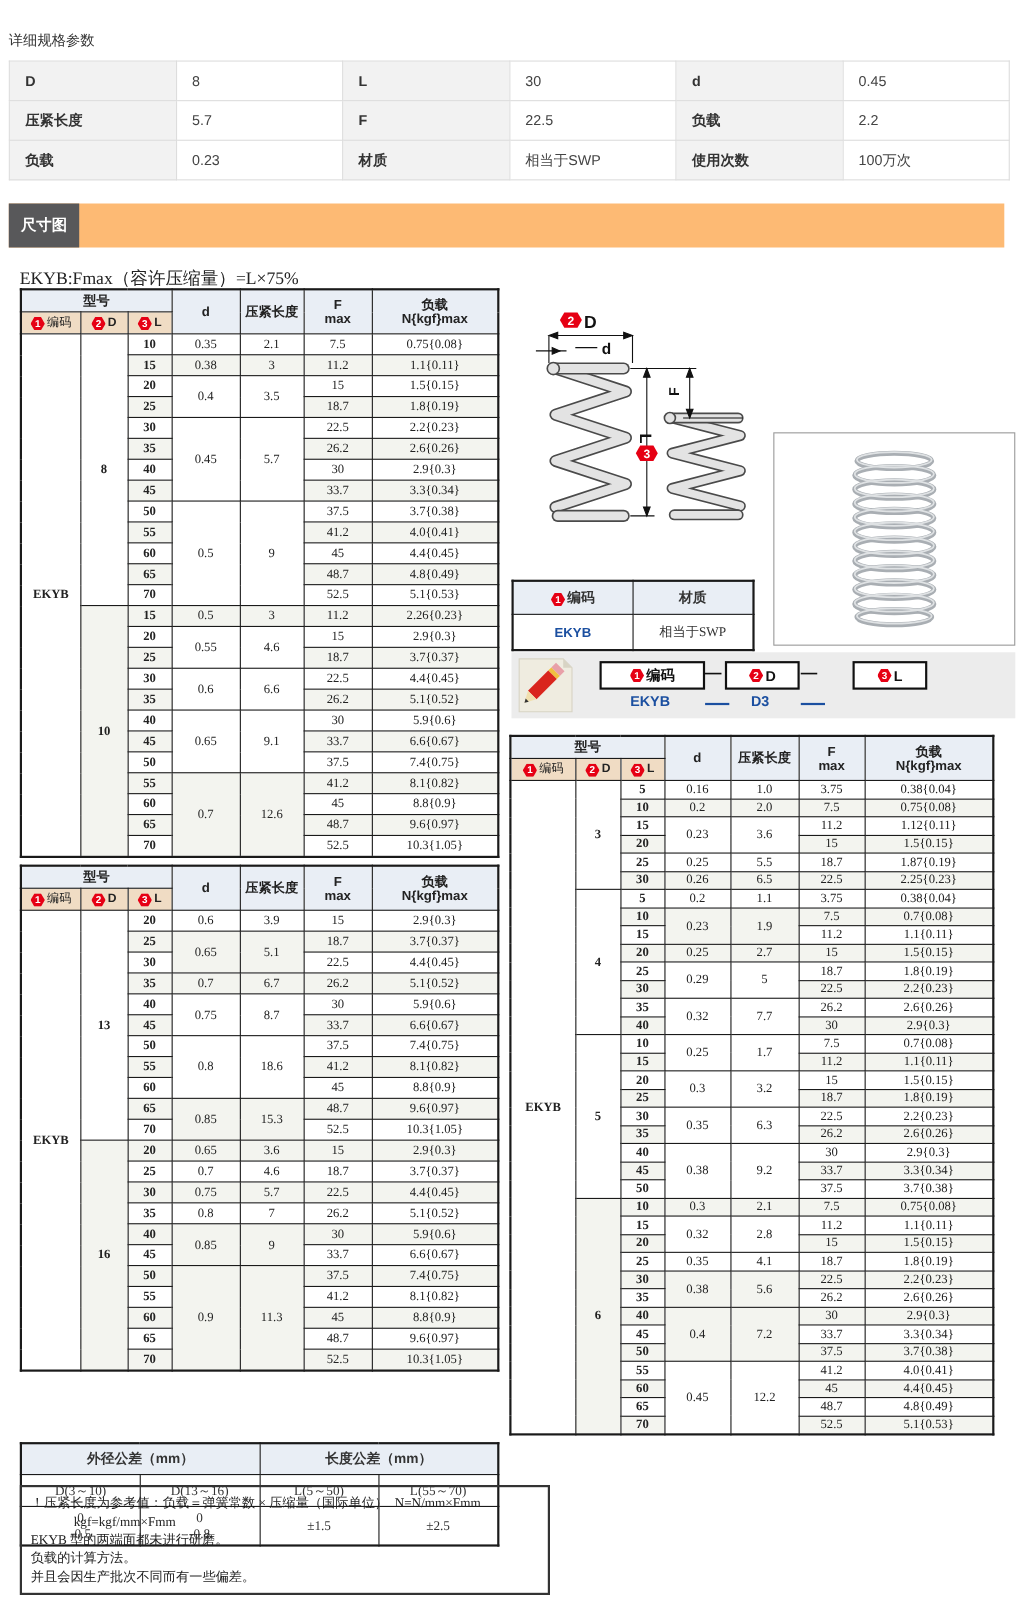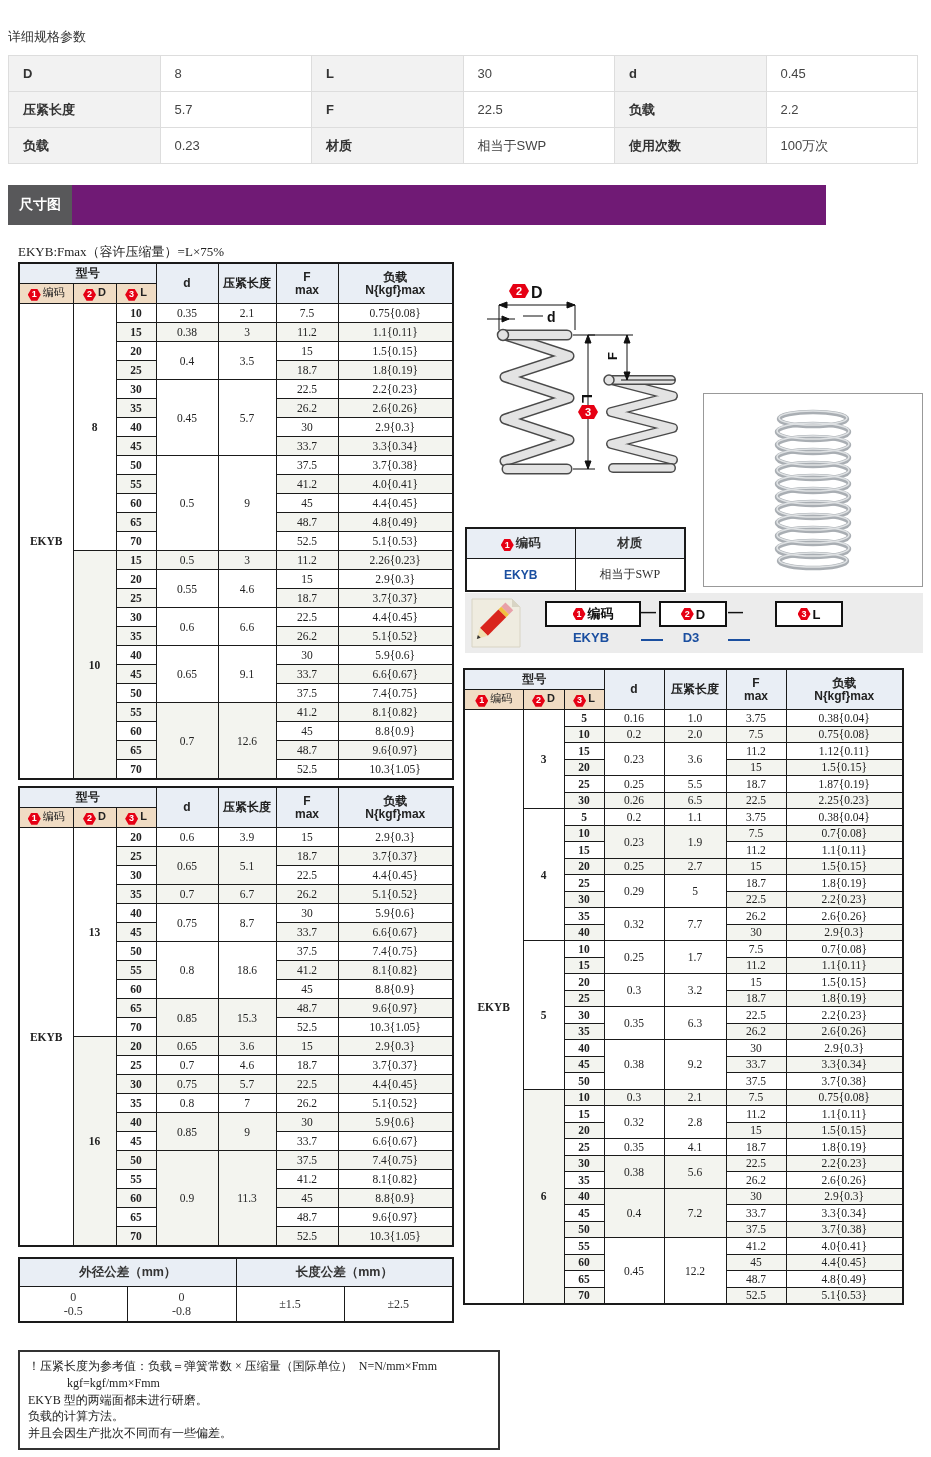--- a/index.html
+++ b/index.html
@@ -7,25 +7,25 @@
   .page{position:relative;width:931px;height:1457px;overflow:hidden;background:#fff;}
 
   
   .page-title{position:absolute;left:8px;top:8px;font-size:13px;color:#333;margin-top:20px;}
   table.spec{position:absolute;left:8px;top:55px;width:910px;border-collapse:collapse;table-layout:fixed;}
   table.spec th, table.spec td{border:1px solid #ddd;height:35px;font-size:13px;padding:0 14px;text-align:left;vertical-align:middle;}
   table.spec th{background:#f2f2f2;font-weight:bold;color:#333;}
   table.spec td{background:#fff;font-weight:normal;color:#444;}
 
   
-  .section-bar{position:absolute;left:8px;top:185px;width:818px;height:40px;background:#701a75;}
+  .section-bar{position:absolute;left:8px;top:185px;width:905px;height:40px;background:#fdba74;}
   .section-tab{position:absolute;left:0;top:0;width:64px;height:40px;background:#58585a;color:#fff;font-size:14px;font-weight:bold;display:flex;align-items:center;justify-content:center;}
 
   
-  .formula{position:absolute;left:18px;top:243px;font-size:13px;color:#222;font-family:"Liberation Serif",serif;}
+  .formula{position:absolute;left:18px;top:243px;font-size:16px;color:#222;font-family:"Liberation Serif",serif;}
 
   
   table.data-table{border-collapse:collapse;table-layout:fixed;background:#fff;}
   table.data-table, table.tol, table.mat{border:2px solid #1a1a1a;}
   table.data-table th, table.data-table td{border:1px solid #1a1a1a;text-align:center;vertical-align:middle;padding:0 2px;overflow:hidden;}
   table.data-table th{background:#e9eef5;font-size:12px;font-weight:bold;color:#222;line-height:13px;height:19px;}
   table.data-table th.h-tan{background:#f0dcc4;font-weight:normal;font-size:11px;}
   table.data-table td{font-family:"Liberation Serif",serif;font-size:11.5px;color:#222;background:transparent;}
   .t12 td{height:18px;}
   .t3  td{height:15.5px;}
@@ -33,21 +33,21 @@
   td.blue, .blue{color:#1b4fa0;font-family:"Liberation Sans",sans-serif;font-weight:bold;}
   td.cell-L{font-size:12px;}
   td.cell-code{font-size:12px;}
   #table1{position:absolute;left:18px;top:262px;}
   #table2{position:absolute;left:18px;top:786px;}
   #table3{position:absolute;left:463px;top:668px;}
 
   .hex{display:inline-flex;align-items:center;justify-content:center;width:13px;height:12px;background:#e60014;color:#fff;font-size:9px;font-weight:bold;font-family:"Liberation Sans",sans-serif;clip-path:polygon(27% 0,73% 0,100% 50%,73% 100%,27% 100%,0 50%);margin-right:2px;vertical-align:-1px;flex:none;}
 
   
-  table.tol{position:absolute;left:18px;top:1257px;width:434px;border-collapse:collapse;table-layout:fixed;}
+  table.tol{position:absolute;left:18px;top:1311px;width:434px;border-collapse:collapse;table-layout:fixed;}
   table.tol th, table.tol td{border:1px solid #1a1a1a;text-align:center;vertical-align:middle;}
   table.tol th{background:#e9eef5;font-size:12.5px;font-weight:bold;height:25px;}
   table.tol td{font-family:"Liberation Serif",serif;font-size:12px;height:26px;white-space:pre-line;line-height:14px;}
   table.tol tr.vals td{height:32px;}
 
   
   .notes{position:absolute;left:18px;top:1350px;width:462px;border:2px solid #333;padding:6px 8px;font-family:"Liberation Serif",serif;font-size:12px;color:#222;line-height:1.4;}
   .notes div{white-space:pre;}
 
   
@@ -888,20 +888,26 @@
         <col style="width:108px">
         <col style="width:109px">
       </colgroup>
     <thead>
       <tr>
         <th colspan="2">外径公差（mm）</th>
         <th colspan="2">长度公差（mm）</th>
       </tr>
     </thead>
     <tbody id="tol-body">
+        <tr>
+          <td>D(3～10)</td>
+          <td>D(13～16)</td>
+          <td>L(5～50)</td>
+          <td>L(55～70)</td>
+        </tr>
         <tr class="vals">
           <td>0
 -0.5</td>
           <td>0
 -0.8</td>
           <td>±1.5</td>
           <td>±2.5</td>
         </tr>
       </tbody>
   </table>

